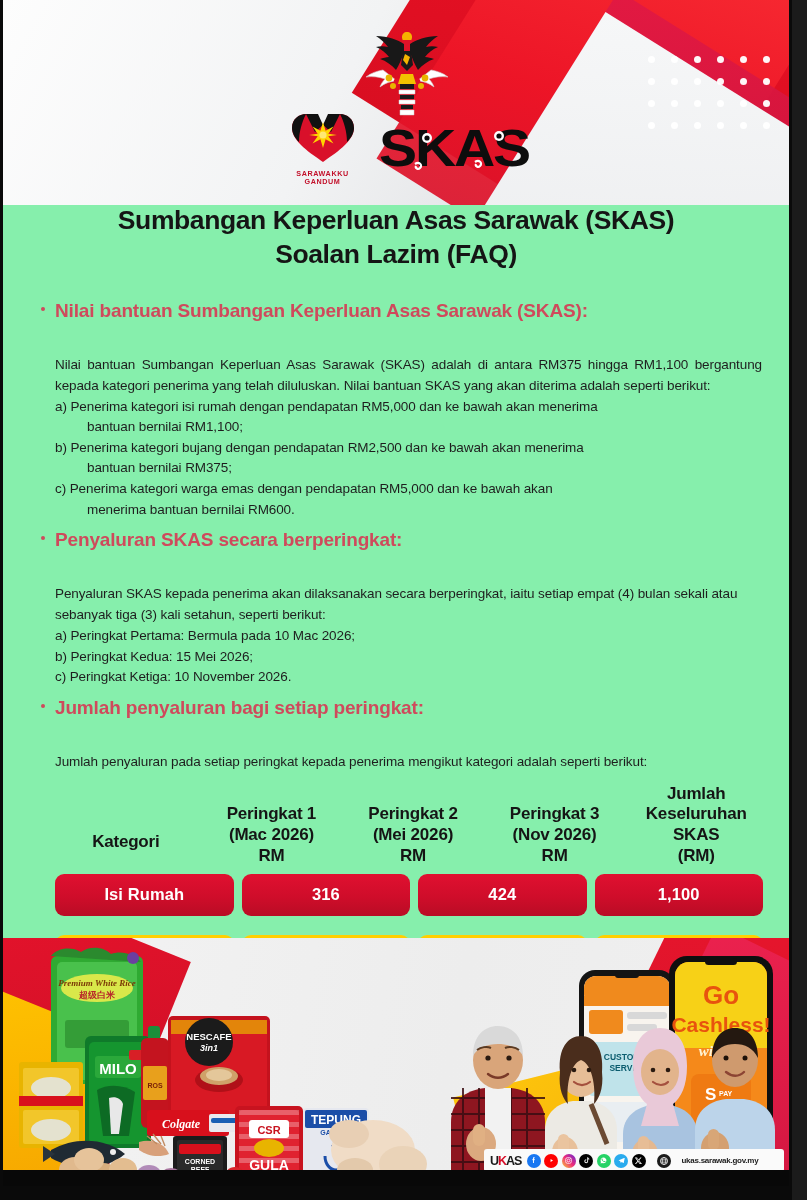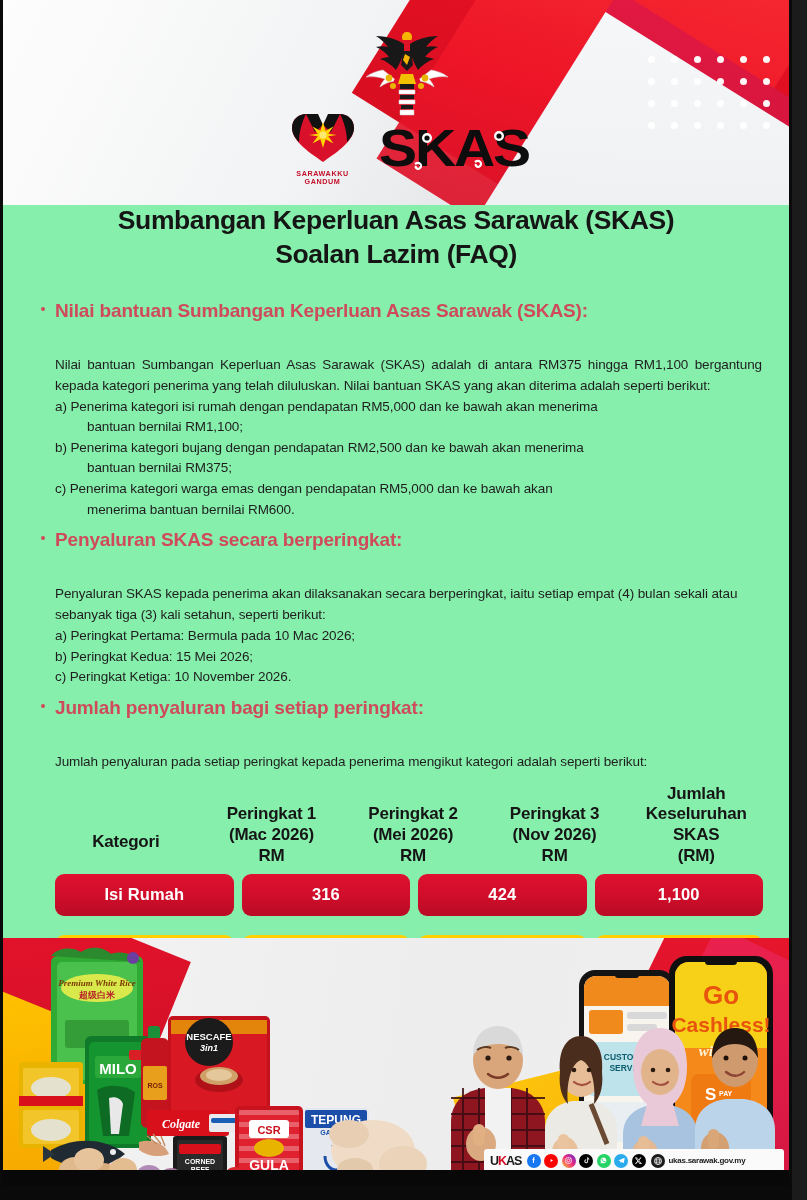--- a/index.html
+++ b/index.html
@@ -137,21 +137,21 @@
     width:300px; height:23px; background:#fafafa;
     border-radius:3px; display:flex; align-items:center;
     padding:0 6px; gap:3.5px;
   }
   .ukas-logo { font-weight:bold; font-size:12.5px; color:#1a1a1a; letter-spacing:-1px;
                position:relative; padding-right:2px; }
   .ukas-logo .v { color:#d8102a; }
   .soc { width:14px; height:14px; border-radius:50%; display:flex;
          align-items:center; justify-content:center; flex:0 0 auto; }
   .soc svg { display:block; }
-  .url-pill { display:flex; align-items:center; gap:3px; margin-left:2px; }
+  .url-pill { display:flex; align-items:center; gap:10px; margin-left:8px; }
   .url-txt { font-size:8px; font-weight:bold; color:#1c1c1c; letter-spacing:-.25px; }
 
   .blackbar { position:absolute; left:0; bottom:0; width:807px; height:16px; background:#080808; }
 </style>
 </head>
 <body>
 
 <div class="poster">
 
   <div class="hdr">

